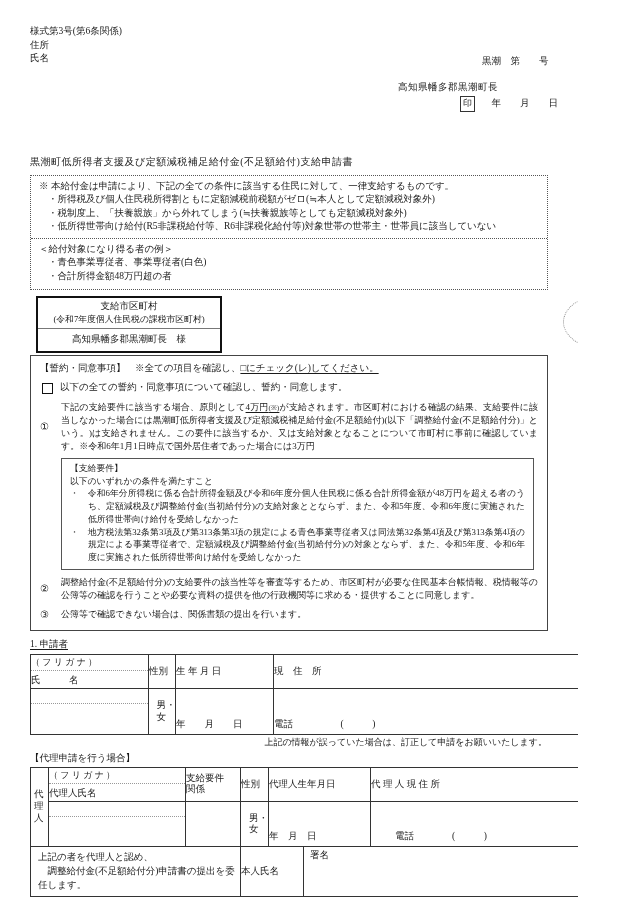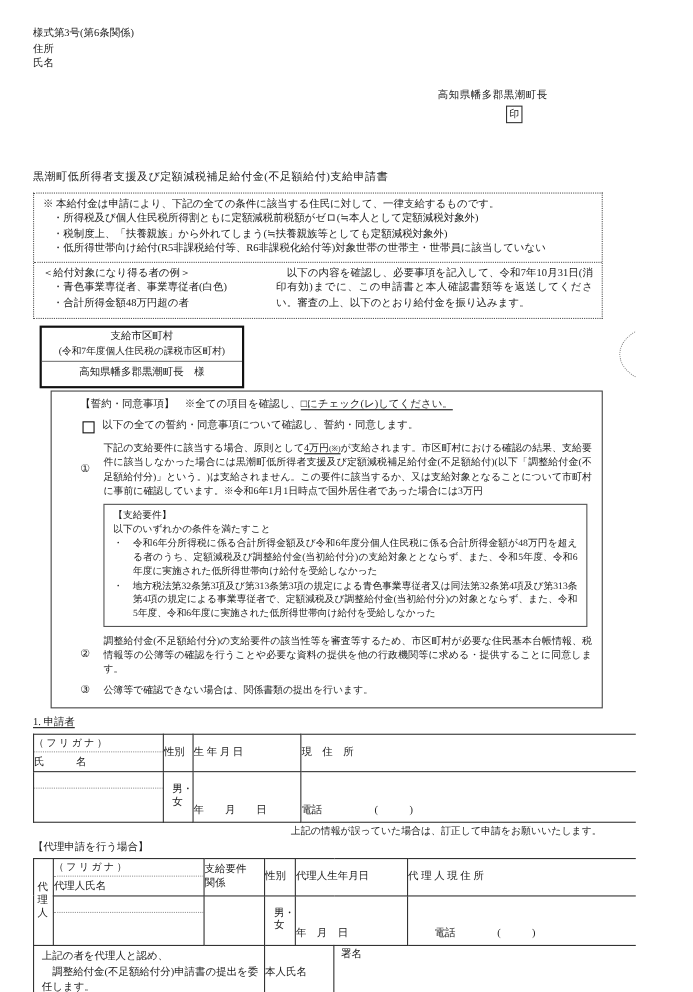--- a/index.html
+++ b/index.html
@@ -29,21 +29,21 @@
   
   .muni-row { position:relative; height:58px; margin-top:5px; }
   .muni-box { position:absolute; left:6px; top:1px; width:186px; border:2px solid #111; text-align:center; background:#fff; }
   .muni-box .l1 { padding-top:2px; }
   .muni-box .l2 { font-size:8.8px; border-bottom:1px solid #777; padding-bottom:2px; }
   .muni-box .l3 { padding:4px 0 5px 0; }
   .stamp { position:absolute; left:533px; top:1px; width:72px; height:52px;
     border:1px dotted #888; border-radius:50%;
     display:flex; align-items:center; justify-content:center; font-size:9px; color:#222;font-family:Liberation Serif, serif; }
   
-  .pledge-box { border:1px solid #444; padding:6px 9px 8px 26px; margin-top:2px;margin-left:16px; }
+  .pledge-box { border:1px solid #444; padding:6px 9px 8px 9px; margin-top:2px; }
   .ul { text-decoration:underline; text-underline-offset:2px; }
   .consent { display:flex; align-items:center; gap:7px; margin:6px 0 4px 2px; }
   .checkbox { width:11px; height:11px; border:1.5px solid #111; flex:none; display:inline-block; background:#fff; cursor:pointer; }
   .p-item { display:flex; gap:7px; margin-top:6px; }
   .p-num { flex:none; width:14px; align-self:center; font-size:10px; }
   .p-text { flex:1; font-size:9px; line-height:1.45; text-align:justify; }
   .p-text .sub { font-size:7px; }
   .req-box { border:1px solid #555; margin:5px 4px 1px 21px; padding:3px 8px 5px 8px; font-size:8.8px; line-height:1.45; }
   .req-bullet { padding-left:18px; text-indent:-18px; text-align:justify; }
   
@@ -77,40 +77,43 @@
 <body>
 
 <div class="page">
 
   <div class="hdr">
     <div class="hdr-left">
       <div>様式第3号(第6条関係)</div>
       <div>住所</div>
       <div>氏名</div>
     </div>
+    <div class="hdr-right">
+      <div>黒潮　第　　号</div>
+      <div>　年　　月　　日</div>
+    </div>
     <div class="addressee">高知県幡多郡黒潮町長</div>
     <div class="seal-box">印</div>
   </div>
 
   <div class="title">黒潮町低所得者支援及び定額減税補足給付金(不足額給付)支給申請書</div>
 
   <div class="notice-box">
     <div class="notice-top">
       <div>※ 本給付金は申請により、下記の全ての条件に該当する住民に対して、一律支給するものです。</div>
       <div class="cond">・所得税及び個人住民税所得割ともに定額減税前税額がゼロ(≒本人として定額減税対象外)</div>
       <div class="cond">・税制度上、「扶養親族」から外れてしまう(≒扶養親族等としても定額減税対象外)</div>
       <div class="cond">・低所得世帯向け給付(R5非課税給付等、R6非課税化給付等)対象世帯の世帯主・世帯員に該当していない</div>
     </div>
     <div class="notice-bottom">
       <div class="nb-left">
         <div>＜給付対象になり得る者の例＞</div>
         <div class="ex">・青色事業専従者、事業専従者(白色)</div>
         <div class="ex">・合計所得金額48万円超の者</div>
       </div>
-      <div class="nb-right">　以下の内容を確認し、必要事項を記入して、令和7年10月31日(消印有効)までに、この申請書と本人確認書類等を返送してください。審査の上、以下のとおり給付金を振り込みます。</div>
     </div>
   </div>
 
   <div class="muni-row">
     <div class="muni-box">
       <div class="l1">支給市区町村</div>
       <div class="l2">(令和7年度個人住民税の課税市区町村)</div>
       <div class="l3">高知県幡多郡黒潮町長　様</div>
     </div>
     <div class="stamp">町受付印</div>

